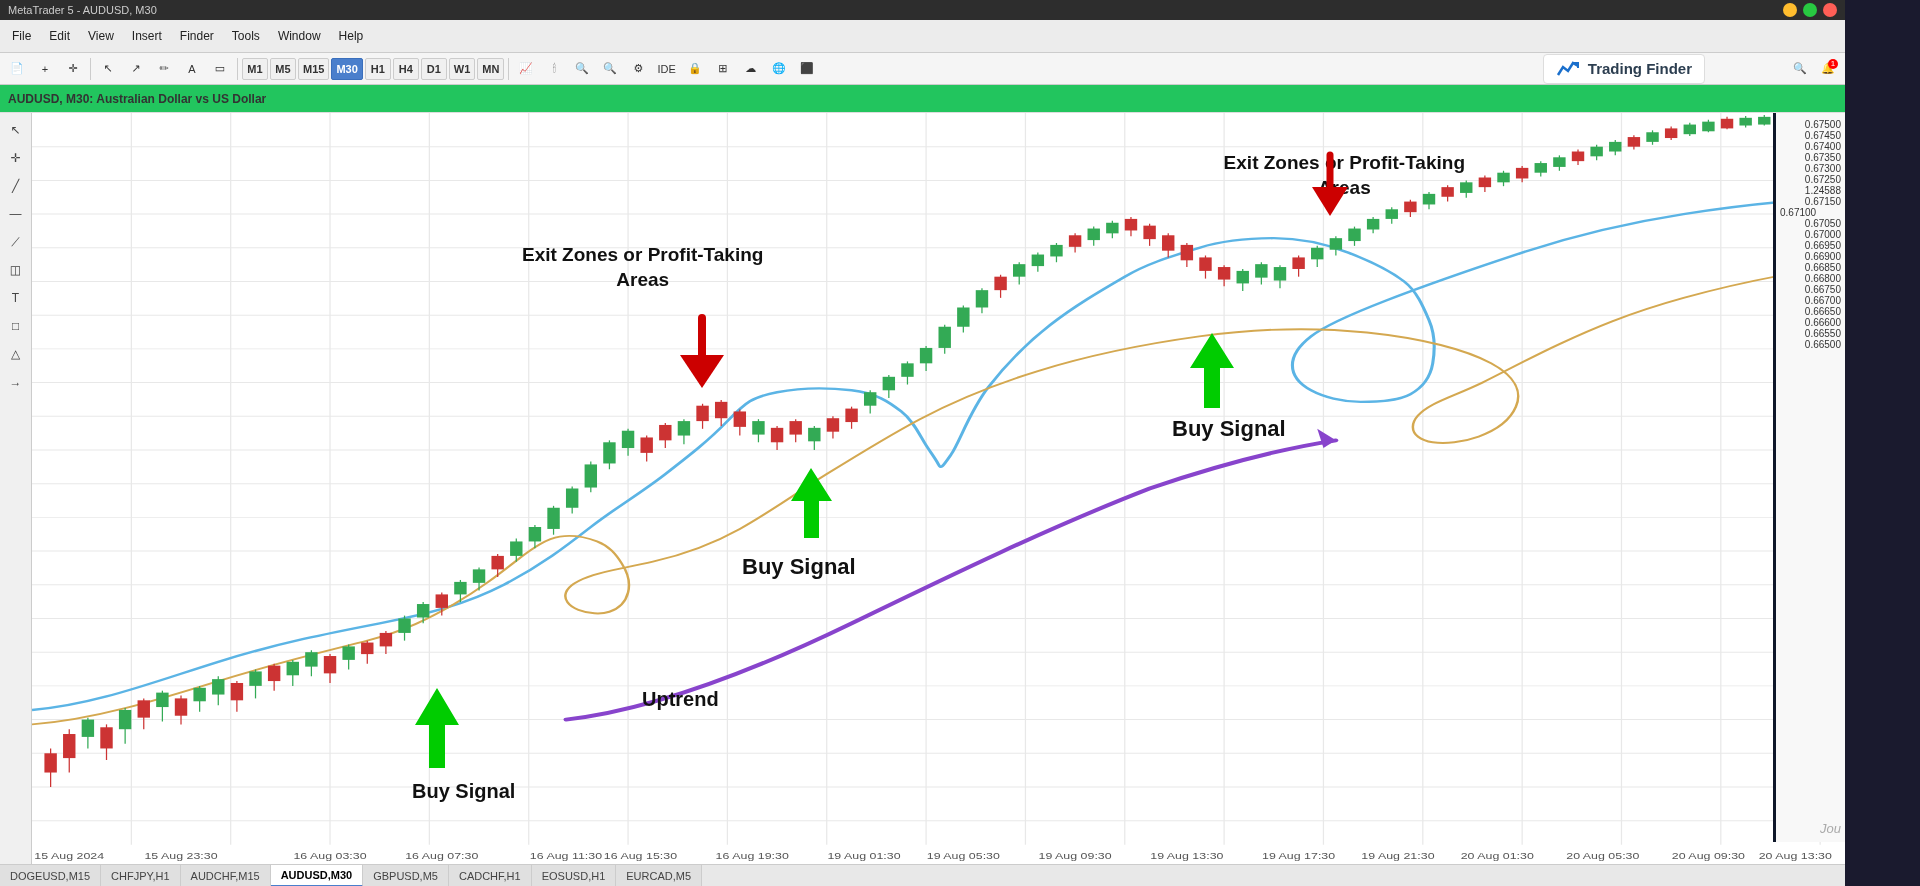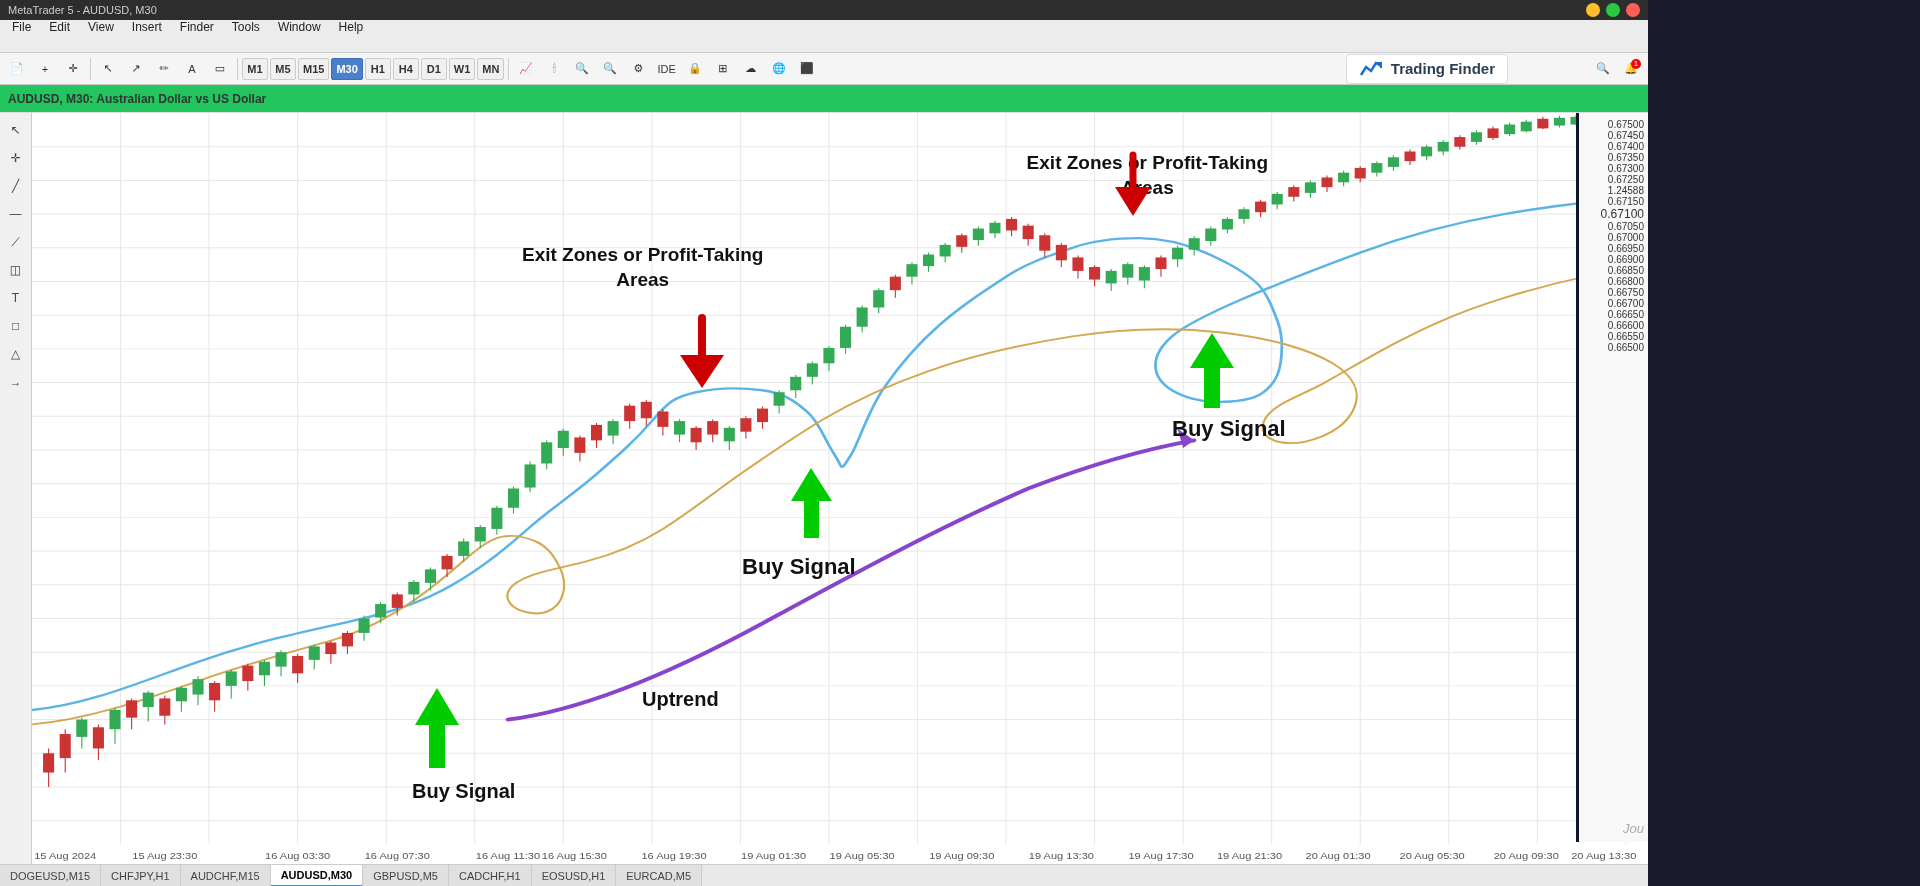--- a/index.html
+++ b/index.html
@@ -1,36 +1,36 @@
 <!DOCTYPE html>
 <html><head>
   <meta charset="utf-8">
   <style>
     * { margin: 0; padding: 0; box-sizing: border-box; }
     body { width: 1920px; height: 886px; overflow: hidden; background: #1a1a2e; font-family: 'Segoe UI', Arial, sans-serif; }
 
-    .app-container { width: 1648px; height: 886px; display: flex; flex-direction: column; background: #f0f0f0; }
+    .app-container { width: 1845px; height: 886px; display: flex; flex-direction: column; background: #f0f0f0; }
 
     
     .title-bar {
       height: 20px; background: #2d2d2d; display: flex; align-items: center;
       justify-content: space-between; padding: 0 8px; flex-shrink: 0;
     }
     .title-bar-left { display: flex; gap: 16px; }
     .title-bar-item { color: #ccc; font-size: 11px; cursor: pointer; }
     .title-bar-right { display: flex; gap: 6px; }
     .title-btn { width: 14px; height: 14px; border-radius: 50%; border: none; cursor: pointer; }
     .title-btn.min { background: #ffbd2e; }
     .title-btn.max { background: #28ca41; }
     .title-btn.close { background: #ff5f56; }
 
     
     .menu-bar {
       height: 22px; background: #ececec; border-bottom: 1px solid #ccc;
-      display: flex; align-items: flex-end; padding: 16px 4px; gap: 2px; flex-shrink: 0;
+      display: flex; align-items: center; padding: 16px 4px; gap: 2px; flex-shrink: 0;
     }
     .menu-item { font-size: 12px; color: #222; padding: 2px 8px; cursor: pointer; border-radius: 2px; }
 
     
     .toolbar {
       height: 32px; background: #f5f5f5; border-bottom: 1px solid #ccc;
       display: flex; align-items: center; padding: 0 4px; gap: 2px; flex-shrink: 0;
     }
     .tb-btn {
       height: 26px; min-width: 26px; background: transparent; border: 1px solid transparent;
@@ -618,21 +618,21 @@
 
       <div style="position:absolute; right:0; top:0; bottom:22px; width:72px; background:#f8f8f8; border-left:3px solid #0f172a; display:flex; flex-direction:column; justify-content:space-between; padding:6px 4px;">
         <div style="font-size:10px; color:#333; text-align:right;">0.67500</div>
         <div style="font-size:10px; color:#333; text-align:right;">0.67450</div>
         <div style="font-size:10px; color:#333; text-align:right;">0.67400</div>
         <div style="font-size:10px; color:#333; text-align:right;">0.67350</div>
         <div style="font-size:10px; color:#333; text-align:right;">0.67300</div>
         <div style="font-size:10px; color:#333; text-align:right;">0.67250</div>
         <div style="font-size:10px; color:#333; text-align:right;">1.24588</div>
         <div style="font-size:10px; color:#333; text-align:right;">0.67150</div>
-        <div style="font-size:12px; color:#333; text-align:right;">0.67100</div>
+        <div style="font-size:10px; color:#333; text-align:left;">0.67100</div>
         <div style="font-size:10px; color:#333; text-align:right;">0.67050</div>
         <div style="font-size:10px; color:#333; text-align:right;">0.67000</div>
         <div style="font-size:10px; color:#333; text-align:right;">0.66950</div>
         <div style="font-size:10px; color:#333; text-align:right;">0.66900</div>
         <div style="font-size:10px; color:#333; text-align:right;">0.66850</div>
         <div style="font-size:10px; color:#333; text-align:right;">0.66800</div>
         <div style="font-size:10px; color:#333; text-align:right;">0.66750</div>
         <div style="font-size:10px; color:#333; text-align:right;">0.66700</div>
         <div style="font-size:10px; color:#333; text-align:right;">0.66650</div>
         <div style="font-size:10px; color:#333; text-align:right;">0.66600</div>

